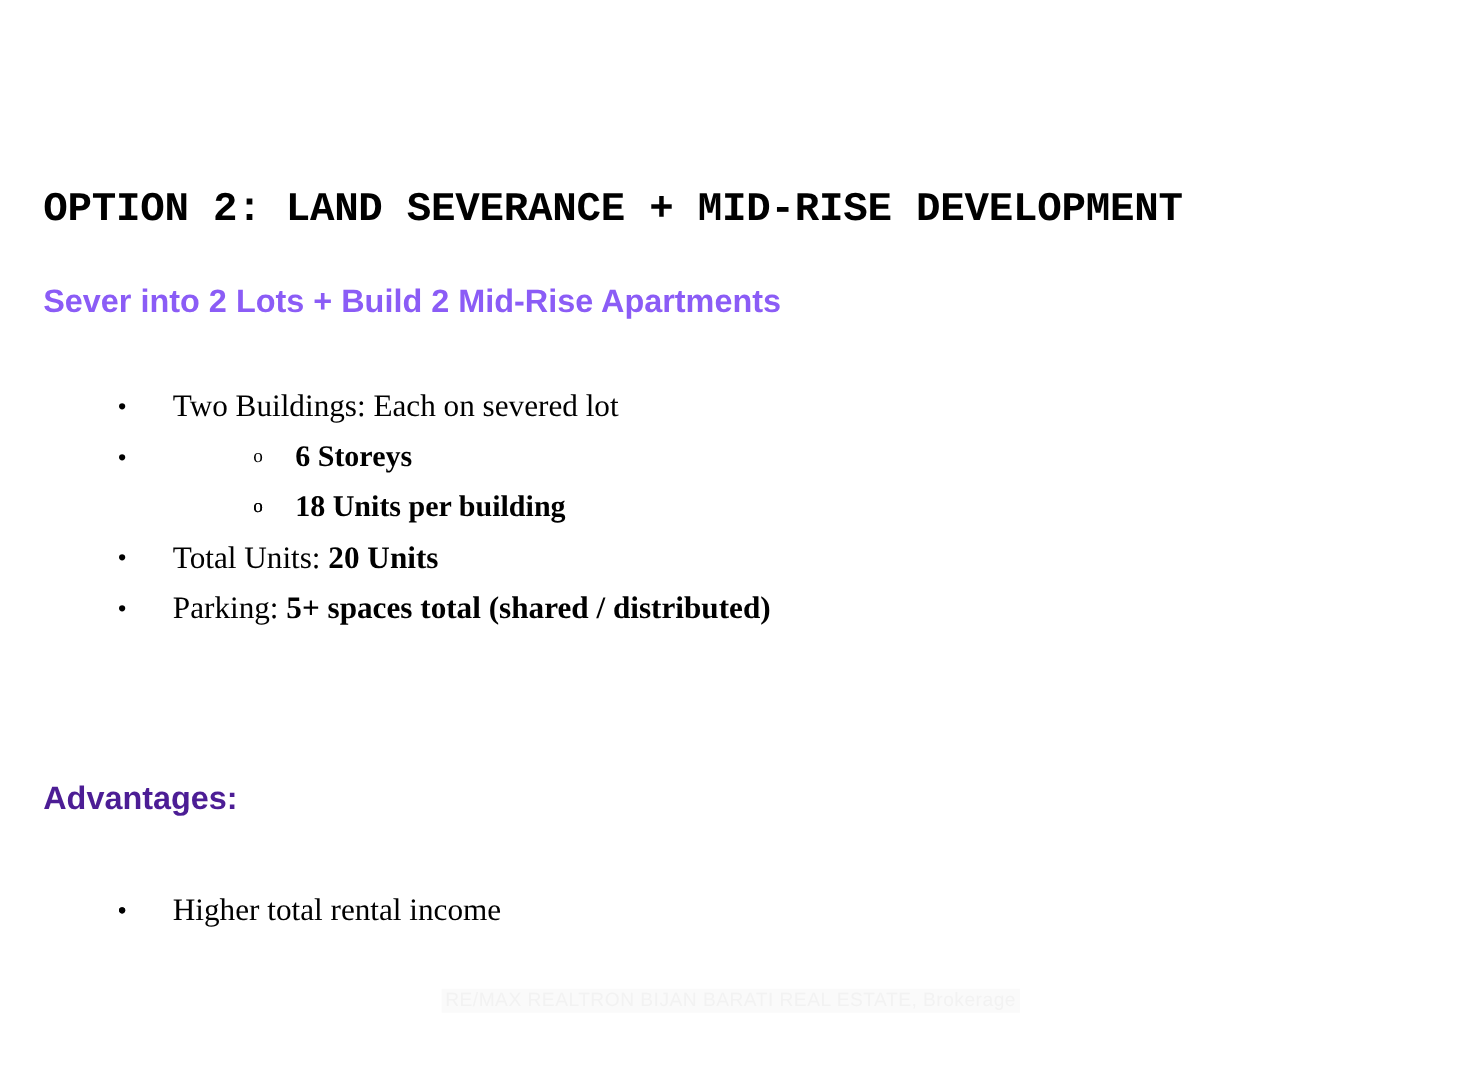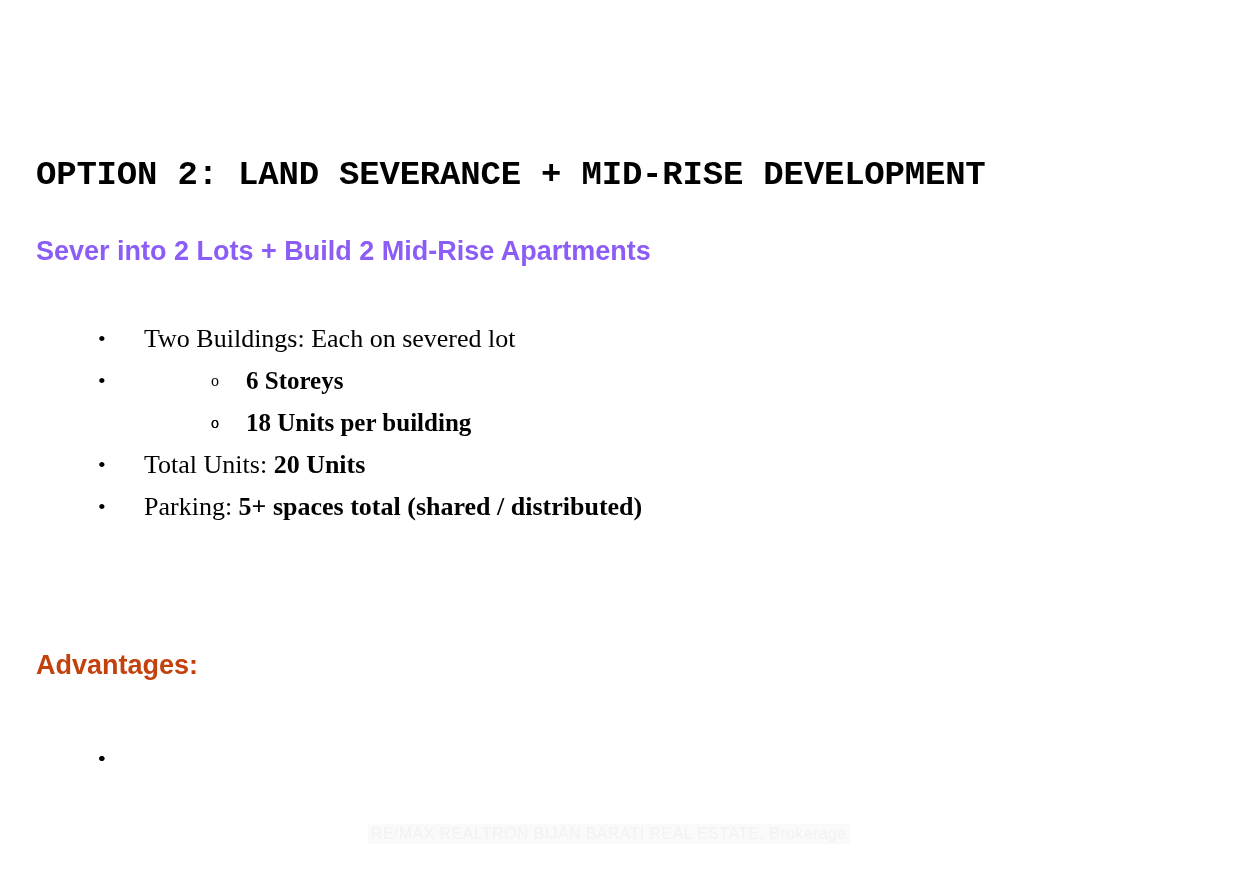--- a/index.html
+++ b/index.html
@@ -48,21 +48,21 @@
     top: 318px;
     width: 1160px;
   }
   .adv-heading {
     position: absolute;
     left: 36px;
     top: 650px;
     font-family: "Liberation Sans", sans-serif;
     font-weight: bold;
     font-size: 27px;
-    color: #c2410c;
+    color: #4c1d95;
   }
   .adv-list {
     position: absolute;
     left: 36px;
     top: 738px;
     width: 1160px;
   }
   .li {
     position: relative;
     display: block;
@@ -149,19 +149,19 @@
 
   <div class="adv-heading">Advantages:</div>
 
   <div class="adv-list">
     <div class="li">
       <span class="bullet">•</span>
       <b></b>
     </div>
     <div class="li">
       <span class="bullet">•</span>
-      <b></b>
+      <span class="lead">Higher total rental income</span><b></b>
     </div>
   </div>
 
   <div class="watermark">RE/MAX REALTRON BIJAN BARATI REAL ESTATE, Brokerage</div>
 
 </div>
 
 </body></html>

